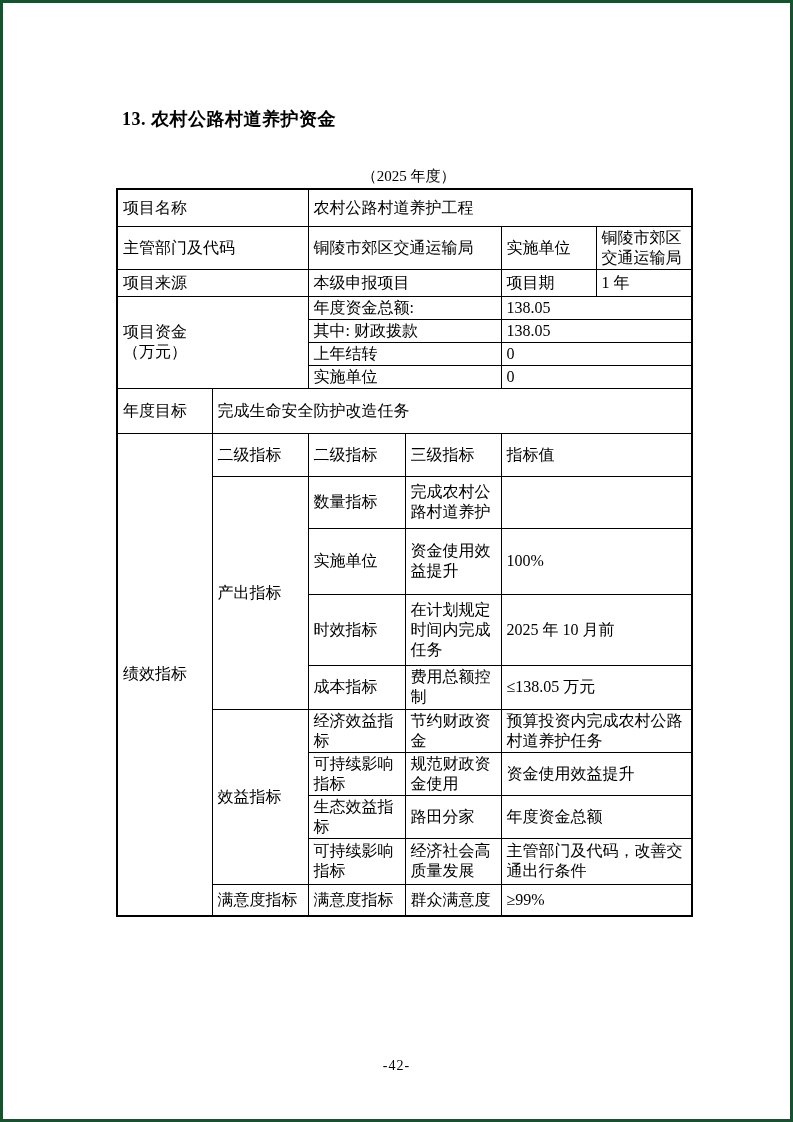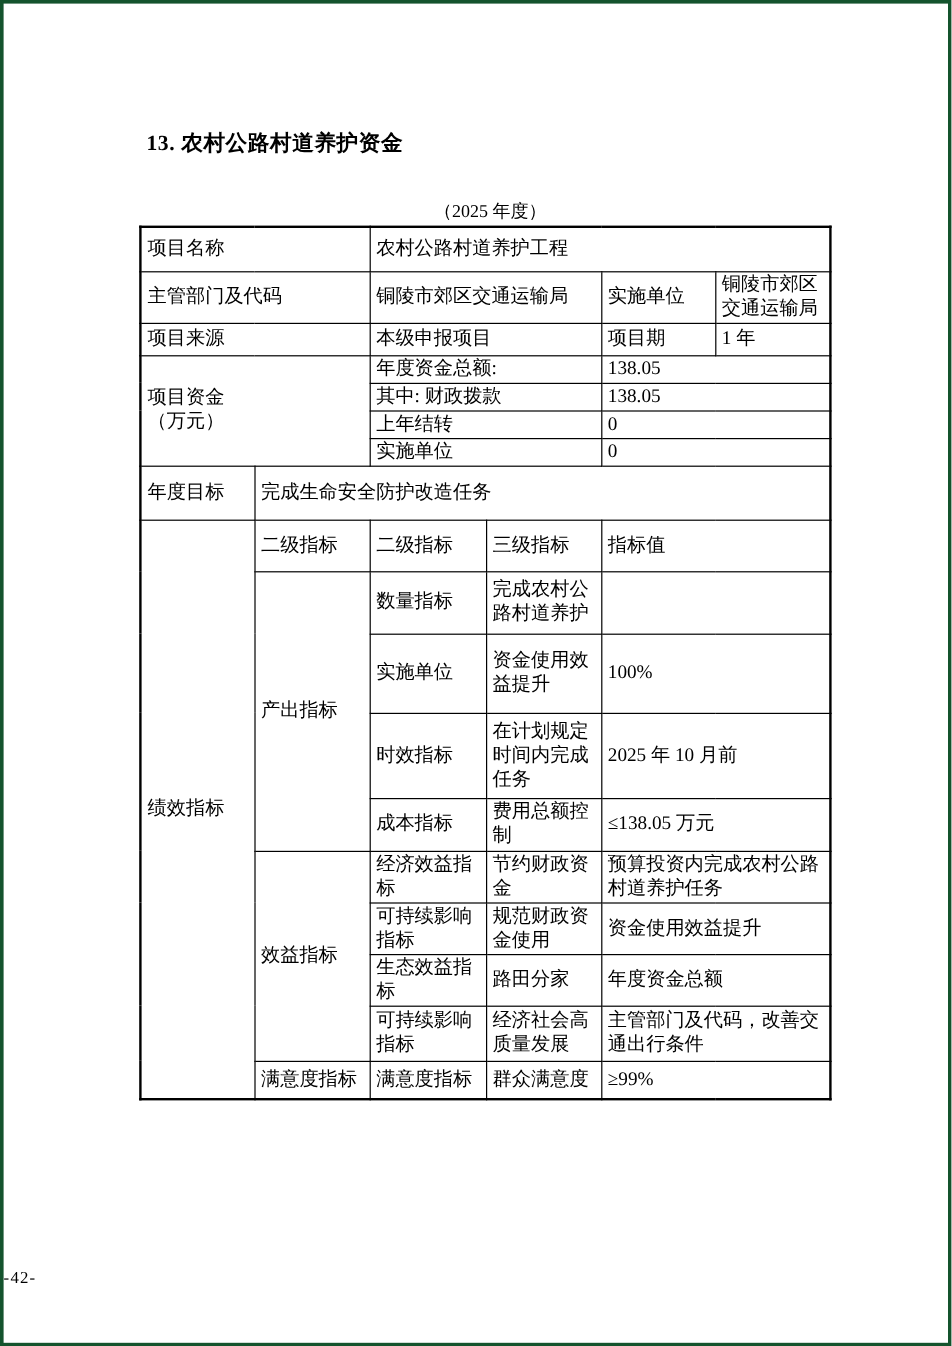--- a/index.html
+++ b/index.html
@@ -39,21 +39,21 @@
     line-height:1.25;
     overflow:hidden;
   }
   table.main{border:2px solid #000;}
   td.al{text-align:left;}
   td.ar{text-align:right;padding-right:8px;}
   td.goal-val{text-align:left;padding-left:10px;}
   td.big-val{padding:1px 13px;}
   .pagenum{
     position:absolute;left:0;top:1055px;width:100%;
-    font-size:14px;letter-spacing:1px;
+    text-align:center;font-size:14px;letter-spacing:1px;
   }
 </style>
 </head>
 <body>
 
 <div class="page">
 
   <div class="sec-title">13. 农村公路村道养护资金</div>
   <div class="tbl-subtitle">（2025 年度）</div>
 

